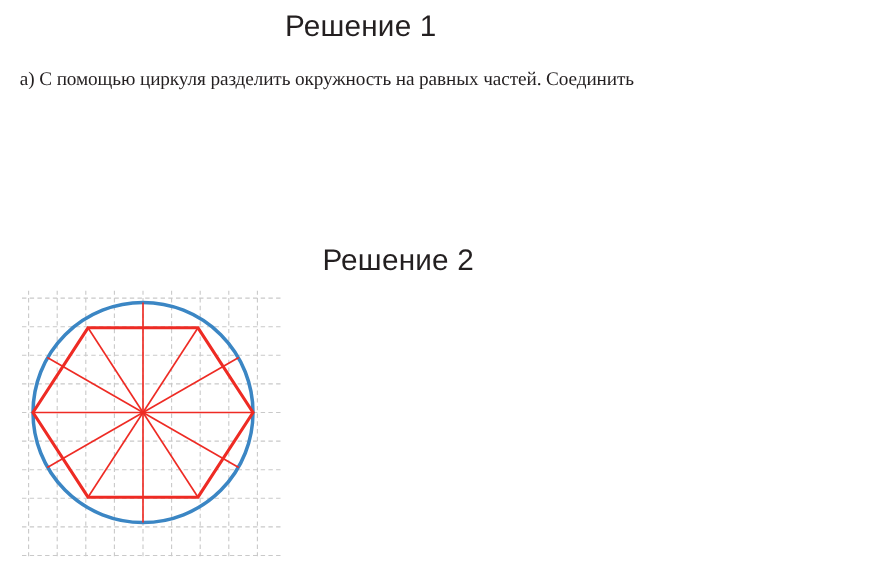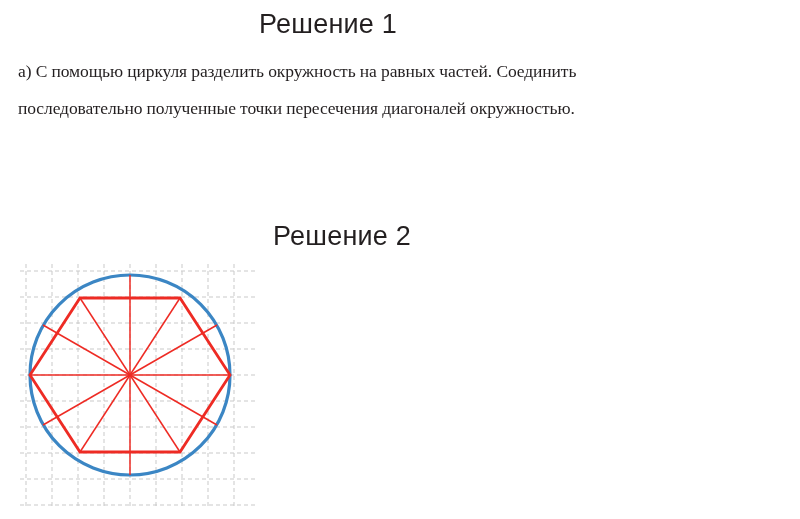--- a/index.html
+++ b/index.html
@@ -33,20 +33,21 @@
     position: absolute;
     left: 0;
     top: 8px;
     width: 656px;
   }
   #heading-2 {
     position: absolute;
     left: 0;
     top: 220px;
     width: 684px;
+    padding-left: 20px;
   }
   .body-block {
     position: absolute;
     left: 18px;
     top: 53px;
     width: 768px;
     font-family: Liberation Serif, serif;
   }
   .body-line {
     font-size: 17.5px;
@@ -68,21 +69,20 @@
 </style>
 </head>
 <body>
 
 <div class="page">
 
   <div class="heading" id="heading-1">Решение 1</div>
 
   <div class="body-block">
     <div class="body-line">а) С помощью циркуля разделить окружность на равных частей. Соединить</div>
-    <div class="body-line">последовательно полученные точки пересечения диагоналей окружностью.</div>
   </div>
 
   <div class="heading" id="heading-2">Решение 2</div>
 
   <div class="figure-wrap">
     <svg id="figure-svg" width="238" height="242" viewBox="0 0 238 242" xmlns="http://www.w3.org/2000/svg">
       <rect x="0" y="0" width="238" height="242" fill="#ffffff"></rect>
       <g id="grid-layer">
           <line x1="6" y1="0" x2="6" y2="242" stroke="#c9c9c9" stroke-width="1" stroke-dasharray="4 3"></line>
           <line x1="32" y1="0" x2="32" y2="242" stroke="#c9c9c9" stroke-width="1" stroke-dasharray="4 3"></line>

